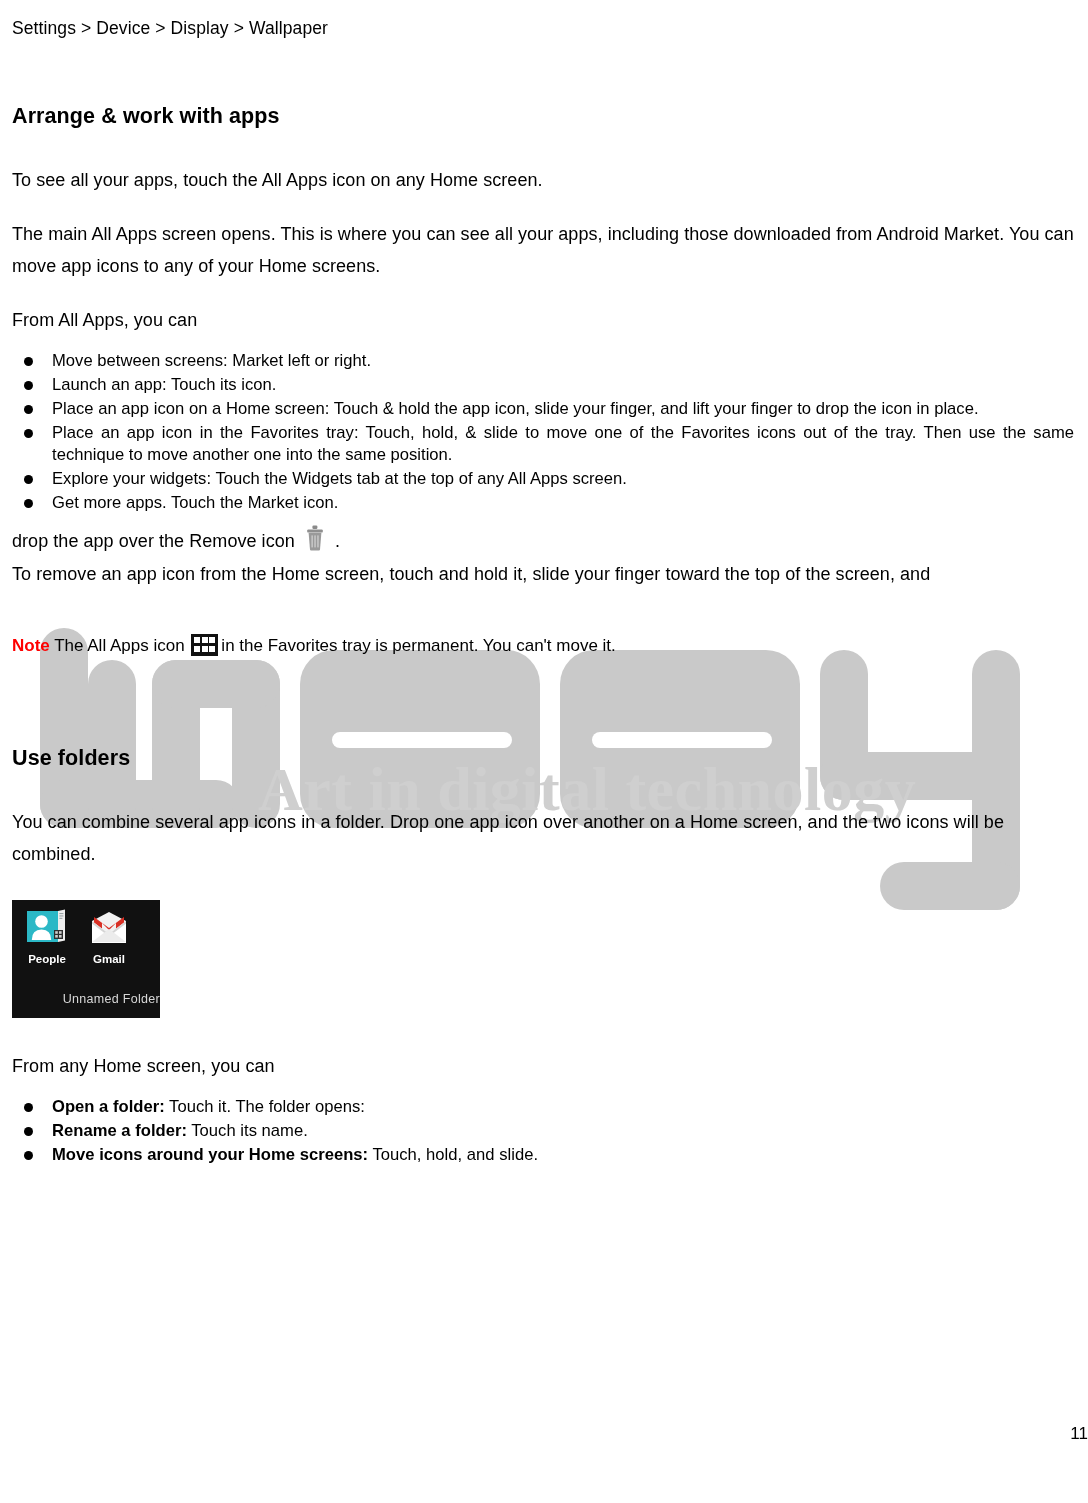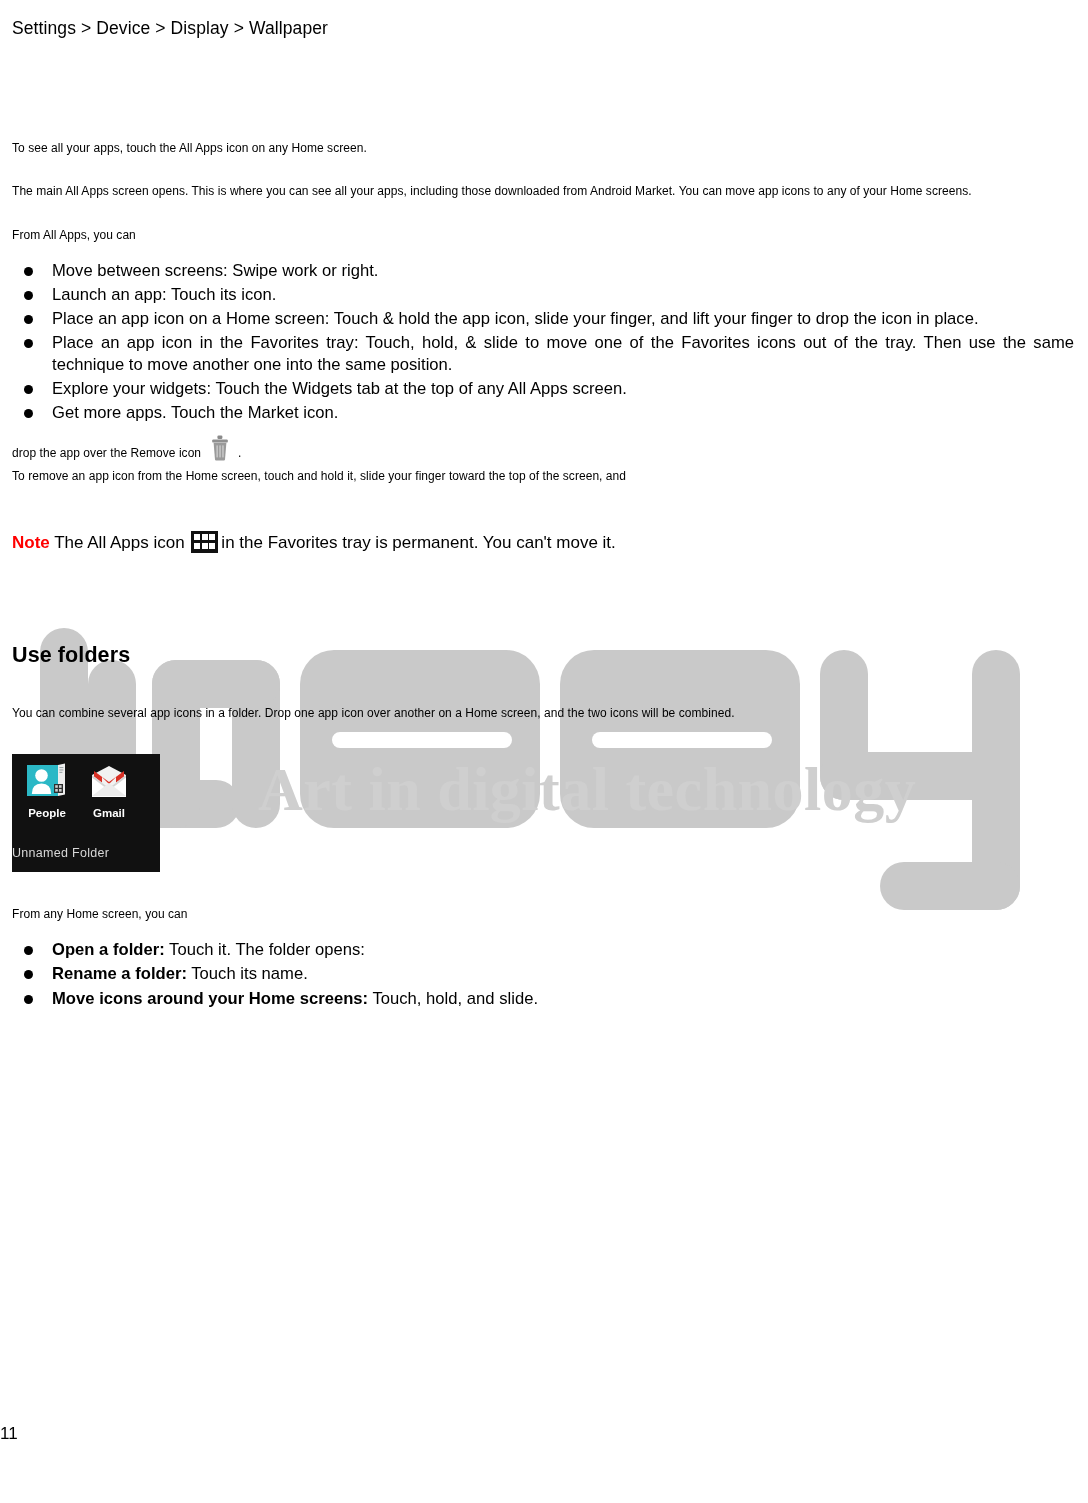--- a/index.html
+++ b/index.html
@@ -50,21 +50,21 @@
 
   h2.section-heading {
     font-size: 21.5px;
     font-weight: bold;
     margin: 0;
     letter-spacing: 0.1px;
     line-height: 1.2;
   }
 
   p.body-text {
-    font-size: 12px;
+    font-size: 18px;
     line-height: 1.78;
     margin: 0;
     letter-spacing: 0.05px;
   }
 
   ul.bullets {
     list-style: none;
     margin: 0;
     padding: 0;
   }
@@ -148,39 +148,39 @@
     font-size: 11.5px;
     font-weight: bold;
     margin-top: 5px;
     font-family: "Liberation Sans", sans-serif;
   }
   .folder-name {
     position: absolute;
     left: 0;
     right: 0;
     bottom: 12px;
-    text-align: left;
+    text-align: right;
     color: #d8d8d8;
     font-size: 12.5px;
     letter-spacing: 0.3px;
   }
   .icon-people, .icon-gmail {
     width: 40px;
     height: 40px;
     margin: 0 auto;
     display: block;
   }
 
   
   .footer {
     position: absolute;
     left: 0;
     right: 0;
     z-index: 3;
-    text-align: left;
+    text-align: right;
   }
   .page-number {
     top: 1424px;
     font-size: 17px;
   }
   .footer-link {
     top: 1517px;
     font-size: 19px;
     color: #0000EE;
     text-decoration: underline;
@@ -218,37 +218,38 @@
     <text x="258" y="810" font-family="'Liberation Serif', 'DejaVu Serif', serif" font-size="62" font-weight="bold" fill="#cfcfcf" letter-spacing="0.5">Art in digital technology</text>
   </svg>
 </div>
 
 <div id="page">
 
   <div class="breadcrumb">Settings &gt; Device &gt; Display &gt; Wallpaper</div>
 
   <div class="gap-lg"></div>
 
+  <h2 class="section-heading">Arrange &amp; work with apps</h2>
 
   <div class="gap-md"></div>
 
   <p class="body-text">To see all your apps, touch the All Apps icon on any Home screen.</p>
 
   <div class="gap-sm"></div>
 
   <p class="body-text">The main All Apps screen opens. This is where you can see all your apps, including those downloaded from Android Market. You can move app icons to any of your Home screens.</p>
 
   <div class="gap-sm"></div>
 
   <p class="body-text">From All Apps, you can</p>
 
   <div class="gap-xs"></div>
 
   <ul class="bullets">
-    <li>Move between screens: Swipe work or right.</li>
+    <li>Move between screens: Market left or right.</li>
     <li>Launch an app: Touch its icon.</li>
     <li>Place an app icon on a Home screen: Touch &amp; hold the app icon, slide your finger, and lift your finger to drop the icon in place.</li>
     <li>Place an app icon in the Favorites tray: Touch, hold, &amp; slide to move one of the Favorites icons out of the tray. Then use the same technique to move another one into the same position.</li>
     <li>Explore your widgets: Touch the Widgets tab at the top of any All Apps screen.</li>
     <li>Get more apps. Touch the Market icon.</li>
   </ul>
 
   <p class="body-text" style="margin-top:10px">
     <span>drop the app over the Remove icon</span>
     <span class="icon-trash">

